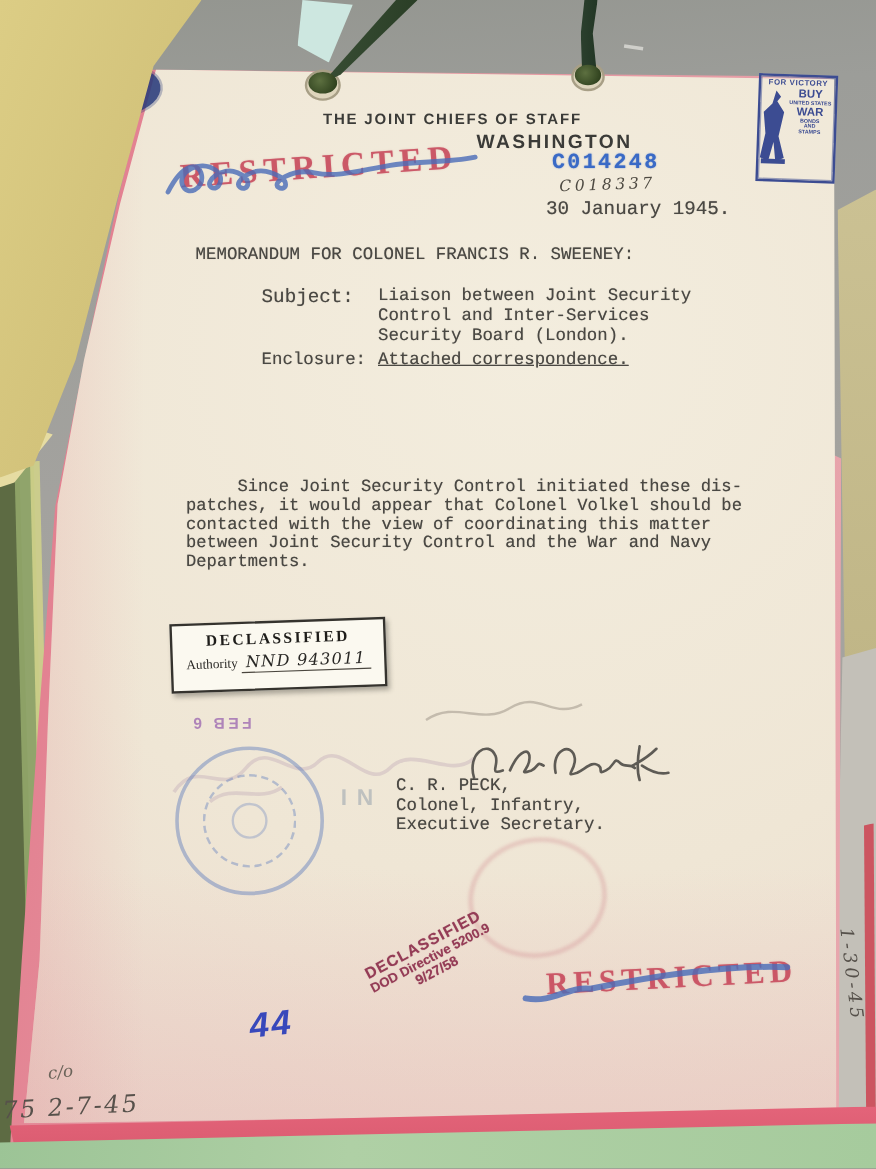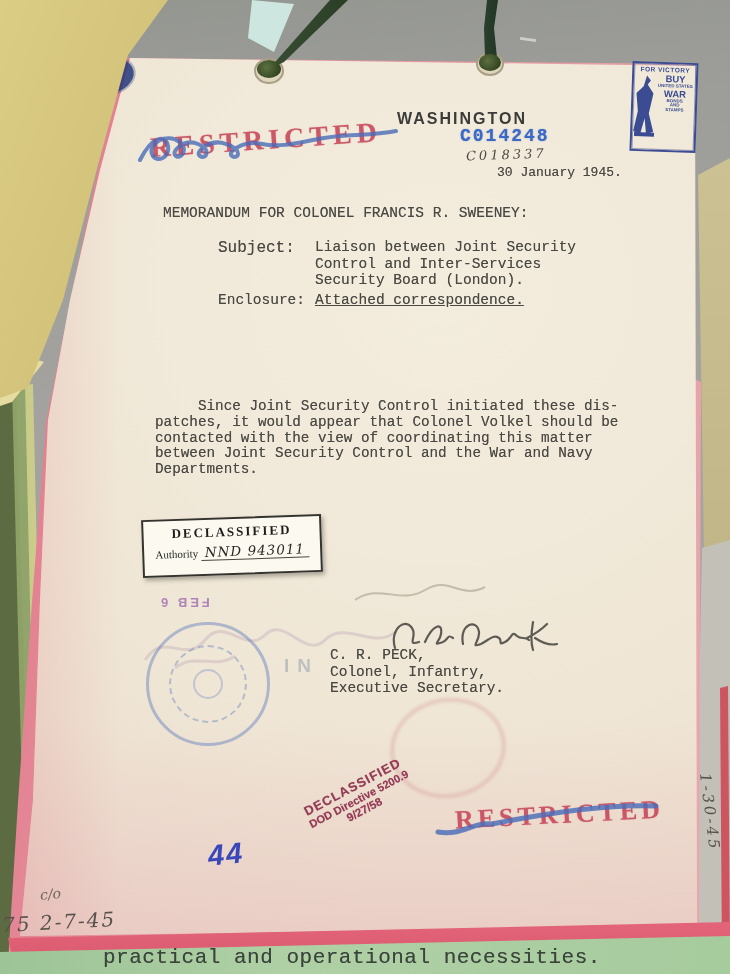--- a/index.html
+++ b/index.html
@@ -118,21 +118,21 @@
        color:#3848bb;transform:rotate(-6deg);letter-spacing:2px;}
   #co{left:40px;top:886px;z-index:6;font-size:14px;color:#6b645a;transform:rotate(-6deg);}
   #pencil-date{left:2px;top:910px;z-index:6;font-size:20px;color:#57514b;
        letter-spacing:2px;transform:rotate(-3deg);}
   
   .z6{z-index:6;}
   #org{left:227px;top:92px;width:300px;text-align:center;font-weight:bold;
        font-size:12.5px;letter-spacing:1.5px;color:#3b3b38;}
   #place{left:227px;top:110px;width:300px;text-align:right;font-weight:bold;
        font-size:16px;letter-spacing:2px;color:#3b3b38;}
-  #date{left:455px;top:165px;font-size:13px;margin-left:42px;}
+  #date{left:455px;top:165px;font-size:16px;}
   #addr{left:163px;top:205px;font-size:14.5px;}
   #subj-l{left:218px;top:239px;font-size:16px;}
   #subj-v{left:315px;top:239px;font-size:14.5px;line-height:16.5px;}
   #encl-l{left:218px;top:292px;font-size:14.5px;}
   #encl-v{left:315px;top:292px;font-size:14.5px;text-decoration:underline;}
   #p1{left:155px;top:329px;width:500px;font-size:14.3px;line-height:16.3px;}
   #p2{left:155px;top:399px;width:500px;font-size:14.3px;line-height:15.8px;}
   #p3{left:155px;top:484px;width:500px;font-size:14.3px;line-height:16.3px;}
   #sigblock{left:330px;top:647px;width:250px;font-size:14.5px;line-height:16.5px;}
   svg.mark{position:absolute;overflow:visible;}
@@ -150,22 +150,22 @@
   <div class="abs greenstrip" id="gs1"></div>
   <div class="abs greenstrip" id="gs2"></div>
   <div class="abs greenstrip" id="gs3"></div>
 
   <div class="abs" id="pink-sheet"></div>
 
   <div class="abs" id="doc"></div>
 
   <div class="abs" id="pink-band"></div>
   <div class="abs" id="green-sheet"></div>
-  <div class="abs typed" id="green-text">practical and operational necessities.</div>
-
+
+  <div class="abs z6" id="org">THE JOINT CHIEFS OF STAFF</div>
   <div class="abs z6" id="place">WASHINGTON</div>
 
   <div class="abs" id="save-stamp">
     <span>AVE</span>
   </div>
 
   <div class="abs" id="victory">
     <div class="hdr">FOR VICTORY</div>
     <div class="row">
       <svg width="24" height="66" viewBox="0 0 24 66">

